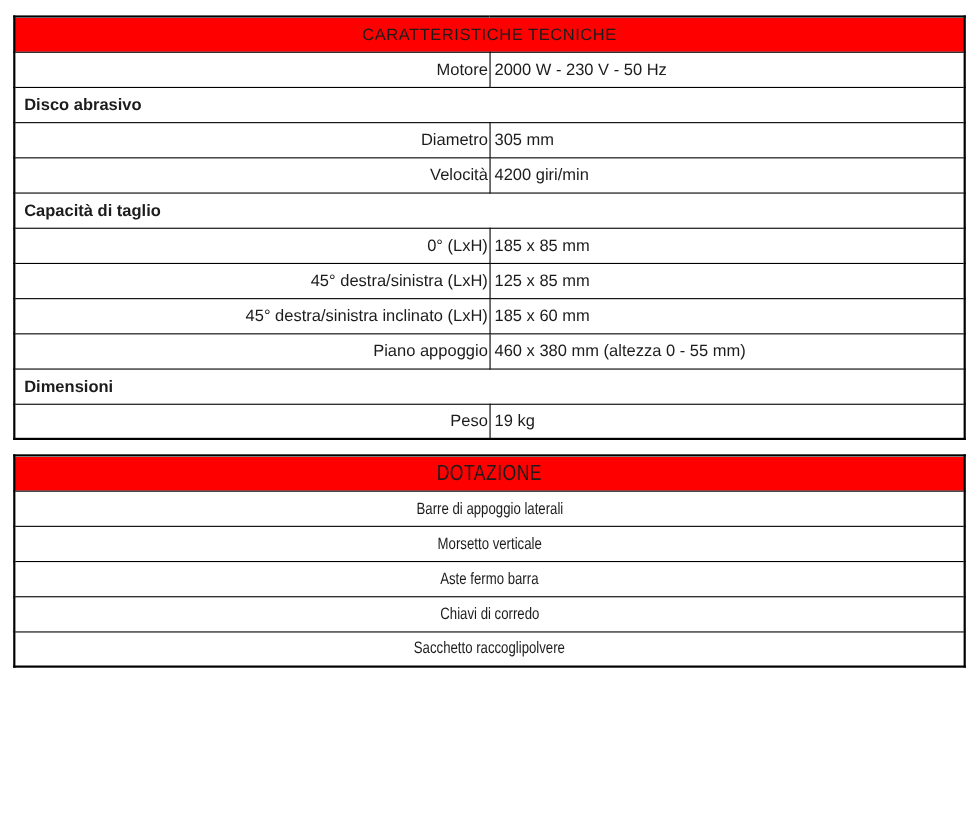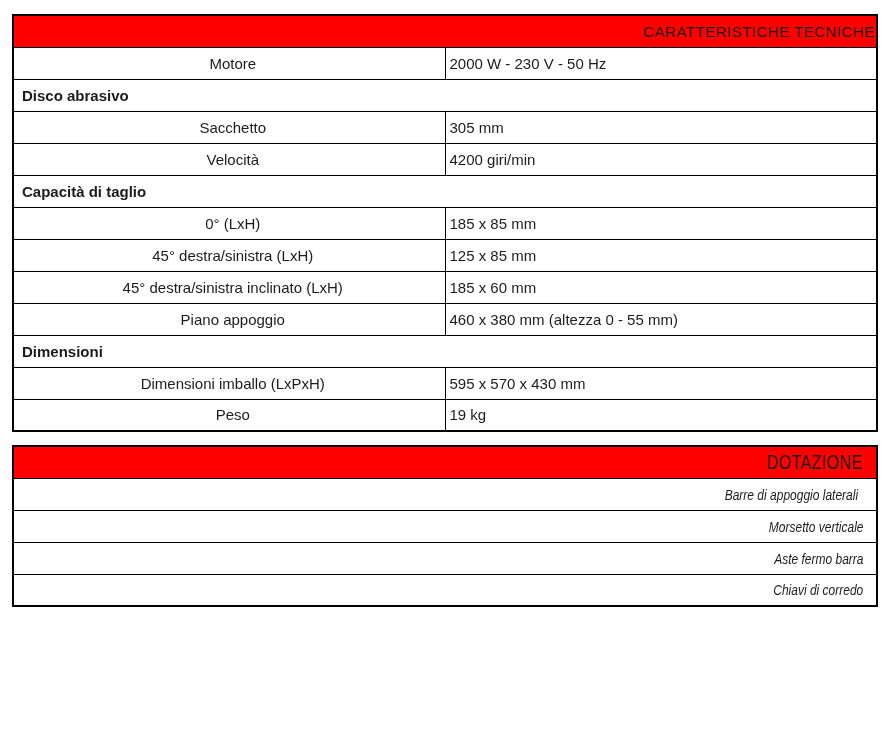--- a/index.html
+++ b/index.html
@@ -28,45 +28,44 @@
     color: #1c1c1c;
     height: 32px;
     box-sizing: border-box;
     overflow: hidden;
     white-space: nowrap;
   }
   td.title-cell {
     height: 36px;
     background: #ff0000;
     color: #000000;
-    text-align: right;
+    text-align: center;
     font-size: 20px;
     letter-spacing: 0.5px;
     vertical-align: middle;
   }
   td.label-cell {
     width: 423px;
     padding-left: 8px;
-    text-align: center;
+    text-align: right;
   }
   td.value-cell {
     padding-left: 4px;
     text-align: left;
   }
   td.section-cell {
     font-weight: bold;
     padding-left: 8px;
     text-align: left;
   }
   .gap {
     height: 13px;
   }
   td.center-cell {
-    text-align: right;
-    font-style: italic;
+    text-align: center;
   }
   .narrow {
     display: inline-block;
     transform: scaleX(0.8);
     transform-origin: center center;
     white-space: nowrap;
   }
   td.title-cell .narrow {
     font-size: 20px;
   }
@@ -83,21 +82,21 @@
       </tr>
 
     <tr>
           <td class="label-cell">Motore</td>
           <td class="value-cell">2000 W - 230 V - 50 Hz</td>
         </tr>
         <tr>
           <td colspan="2" class="section-cell">Disco abrasivo</td>
         </tr>
         <tr>
-          <td class="label-cell">Sacchetto</td>
+          <td class="label-cell">Diametro</td>
           <td class="value-cell">305 mm</td>
         </tr>
         <tr>
           <td class="label-cell">Velocità</td>
           <td class="value-cell">4200 giri/min</td>
         </tr>
         <tr>
           <td colspan="2" class="section-cell">Capacità di taglio</td>
         </tr>
         <tr>
@@ -111,24 +110,20 @@
         <tr>
           <td class="label-cell">45° destra/sinistra inclinato (LxH)</td>
           <td class="value-cell">185 x 60 mm</td>
         </tr>
         <tr>
           <td class="label-cell">Piano appoggio</td>
           <td class="value-cell">460 x 380 mm (altezza 0 - 55 mm)</td>
         </tr>
         <tr>
           <td colspan="2" class="section-cell">Dimensioni</td>
-        </tr>
-        <tr>
-          <td class="label-cell">Dimensioni imballo (LxPxH)</td>
-          <td class="value-cell">595 x 570 x 430 mm</td>
         </tr>
         <tr>
           <td class="label-cell">Peso</td>
           <td class="value-cell">19 kg</td>
         </tr>
       </tbody>
   </table>
 
   <div class="gap"></div>
 
@@ -145,16 +140,19 @@
         </tr>
         <tr>
           <td class="center-cell"><span class="narrow">Morsetto verticale</span></td>
         </tr>
         <tr>
           <td class="center-cell"><span class="narrow">Aste fermo barra</span></td>
         </tr>
         <tr>
           <td class="center-cell"><span class="narrow">Chiavi di corredo</span></td>
         </tr>
+        <tr>
+          <td class="center-cell"><span class="narrow">Sacchetto raccoglipolvere</span></td>
+        </tr>
       </tbody>
   </table>
 
 </div>
 
 </body></html>

